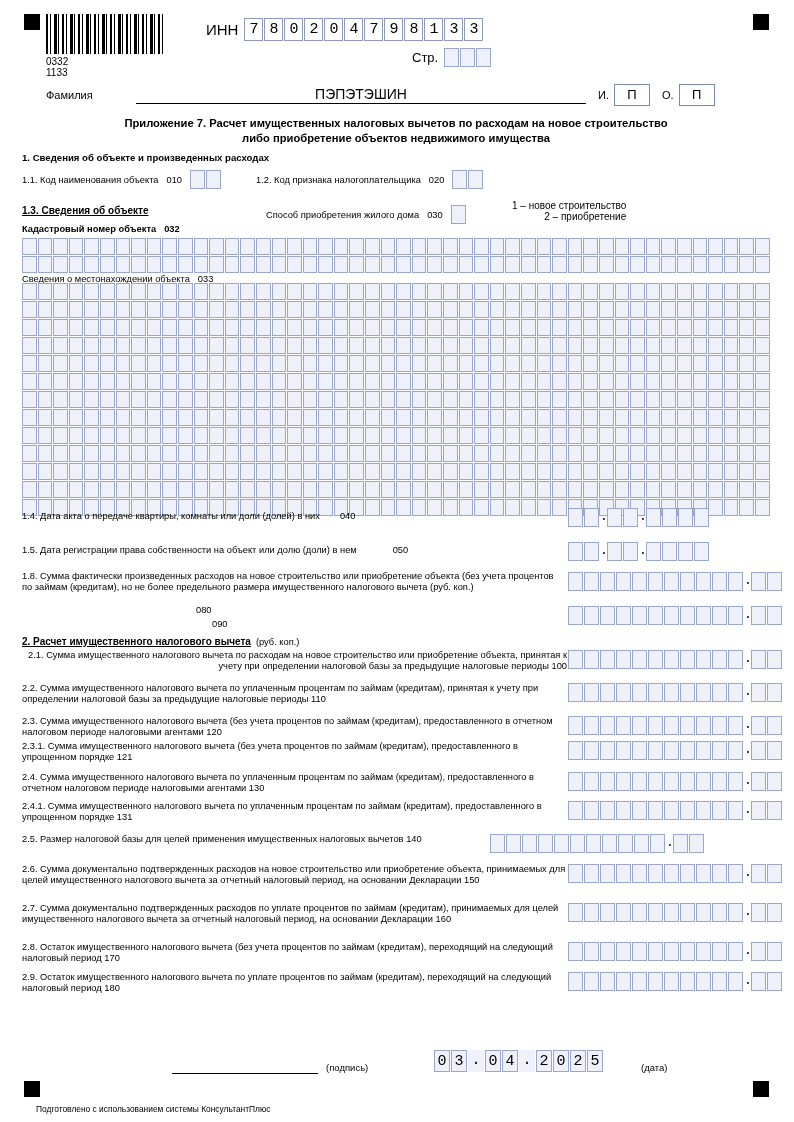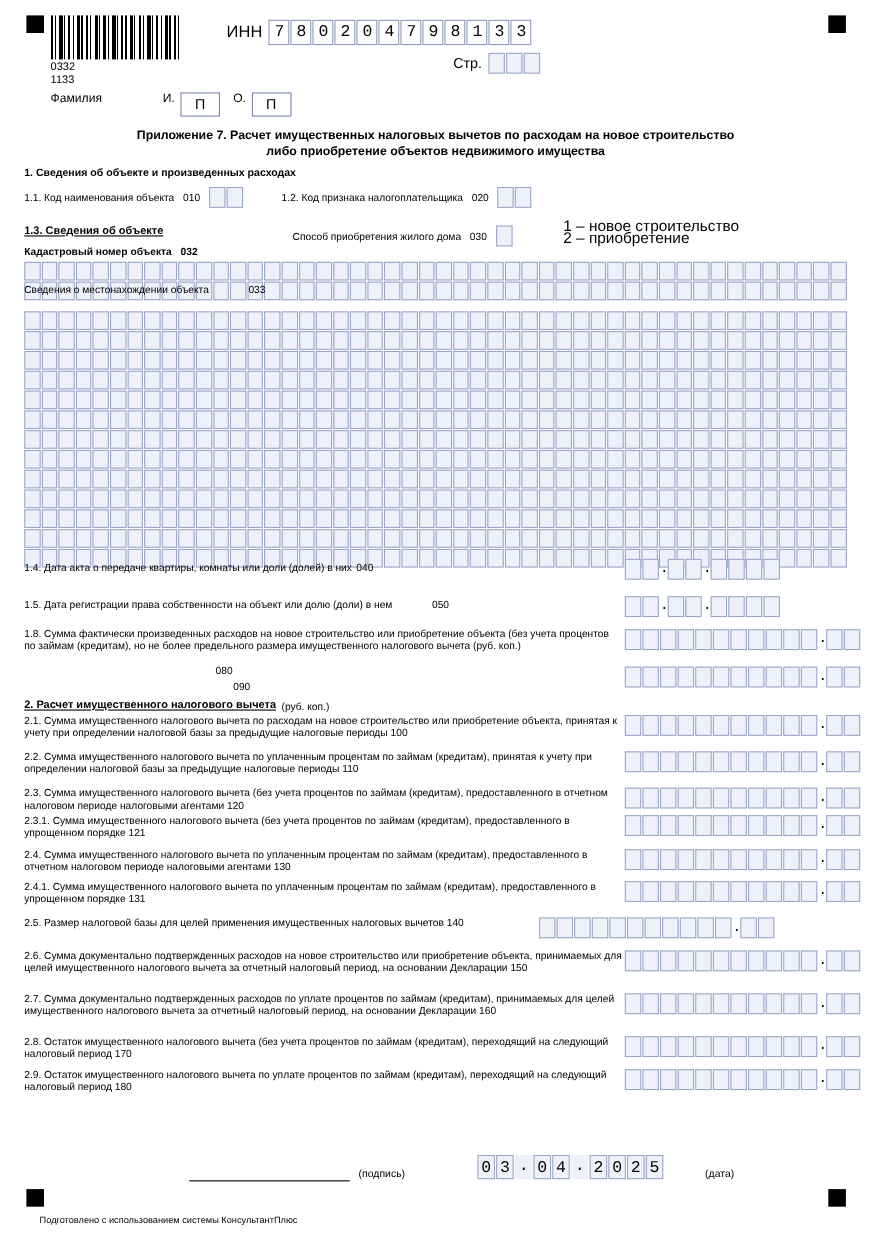--- a/index.html
+++ b/index.html
@@ -53,36 +53,36 @@
   
   .inn-row{position:absolute;left:206px;top:18px;display:flex;align-items:center;}
   .inn-label{font-size:15px;margin-right:6px;}
   .inn-cells .cell{width:19px;height:23px;line-height:21px;font-size:15px;background:#fff;border-color:#8d9ab9;}
 
   .str-row{position:absolute;left:412px;top:48px;display:flex;align-items:center;}
   .str-label{font-size:13px;margin-right:6px;}
   .str-cells .cell{width:15px;height:19px;}
 
   
-  .fam-row{position:absolute;left:46px;top:84px;width:700px;display:flex;align-items:flex-start;}
+  .fam-row{position:absolute;left:46px;top:84px;width:700px;display:flex;align-items:center;}
   .fam-label{font-size:11px;width:90px;}
   .fam-line{flex:0 0 450px;border-bottom:1.4px solid #000;text-align:center;font-size:14px;padding-bottom:1px;}
   .io-label{font-size:11px;margin:0 5px 0 12px;}
   .io-box{width:34px;height:20px;border:1px solid #7b88ab;background:#fff;text-align:center;font-size:13px;line-height:19px;}
 
   
   .title{position:absolute;left:46px;top:116px;width:700px;text-align:center;
     font-size:11.2px;font-weight:bold;line-height:15px;}
   .sec1{position:absolute;left:22px;top:152px;font-size:9.6px;font-weight:bold;}
 
   .row{position:absolute;display:flex;align-items:center;}
 
   .sec-head{font-size:10px;font-weight:bold;text-decoration:underline;}
 
-  .note{font-size:14px;line-height:11px;}
+  .note{font-size:10px;line-height:11px;text-align:right;}
 
   
   .addrgrid{position:absolute;left:22px;top:283px;}
   .addrrow{display:flex;margin-bottom:1px;}
   .addrrow .cell{width:14.6px;height:17px;}
   .sig-title{position:absolute;left:46px;top:1043px;width:700px;text-align:center;font-size:10.5px;font-weight:bold;}
   .sig-underline{position:absolute;left:172px;top:1073px;width:146px;border-bottom:1.3px solid #000;}
   .sig-cap{position:absolute;left:326px;top:1062px;font-size:9.5px;}
   .datebox{position:absolute;left:434px;top:1050px;display:flex;}
   .datebox .cell{width:16px;height:22px;line-height:21px;font-size:15px;background:#eef1f9;}
@@ -129,20 +129,21 @@
     <span class="str-label">Стр.</span>
     <span class="cells str-cells">
       <span class="cell"></span>
       <span class="cell"></span>
       <span class="cell"></span>
     </span>
   </div>
 
   <div class="fam-row">
     <span class="fam-label">Фамилия</span>
+    <span class="fam-line">ПЭПЭТЭШИН</span>
     <span class="io-label">И.</span>
     <span class="io-box">П</span>
     <span class="io-label">О.</span>
     <span class="io-box">П</span>
   </div>
 
   <div class="title">
     <div>Приложение 7. Расчет имущественных налоговых вычетов по расходам на новое строительство</div>
     <div>либо приобретение объектов недвижимого имущества</div>
   </div>
@@ -282,21 +283,21 @@
         <span class="cell"></span>
         <span class="cell"></span>
         <span class="cell"></span>
         <span class="cell"></span>
         <span class="cell"></span>
         <span class="cell"></span>
         <span class="cell"></span>
       </div>
   </div>
 
-  <div class="row" style="left:22px;top:258px;gap:28px;">
+  <div class="row" style="left:22px;top:274px;">
     <span class="lbl">Сведения о местонахождении объекта</span>
     <span class="lbl" style="margin-left:8px;">033</span>
   </div>
   <div class="addrgrid" id="addr-grid">
       <div class="addrrow">
         <span class="cell"></span>
         <span class="cell"></span>
         <span class="cell"></span>
         <span class="cell"></span>
         <span class="cell"></span>
@@ -941,21 +942,21 @@
         <span class="cell"></span>
         <span class="cell"></span>
         <span class="cell"></span>
         <span class="cell"></span>
         <span class="cell"></span>
       </div>
     </div>
 
   <div class="row" style="left:22px;top:511px;">
     <span class="lbl">1.4. Дата акта о передаче квартиры, комнаты или доли (долей) в них</span>
-    <span class="lbl" style="margin-left:4px;">040</span>
+    <span class="lbl" style="margin-left:20px;">040</span>
   </div>
   <div class="cells" style="position:absolute;left:568px;top:508px;">
     <span class="cell"></span>
     <span class="cell"></span>
     <span class="cell dot">.</span>
     <span class="cell"></span>
     <span class="cell"></span>
     <span class="cell dot">.</span>
     <span class="cell"></span>
     <span class="cell"></span>
@@ -1016,21 +1017,21 @@
       <span class="cell"></span>
       <span class="cell"></span>
     </div>
 
   <div class="row" style="left:22px;top:636px;">
     <span class="sec-head">2. Расчет имущественного налогового вычета</span>
     <span class="lbl" style="margin-left:5px;">(руб. коп.)</span>
   </div>
 
   <div id="section2-rows">
-      <div class="lbl-multi" style="position: absolute; left: 22px; top: 650px; width: 545px;">2.1. Сумма имущественного налогового вычета по расходам на новое строительство или приобретение объекта, принятая к учету при определении налоговой базы за предыдущие налоговые периоды   100</div>
+      <div class="lbl-multi" style="position: absolute; left: 22px; top: 650px; width: 545px; text-align: right;">2.1. Сумма имущественного налогового вычета по расходам на новое строительство или приобретение объекта, принятая к учету при определении налоговой базы за предыдущие налоговые периоды   100</div>
       <div class="cells money" style="position: absolute; left: 568px; top: 650px;">
         <span class="cell"></span>
         <span class="cell"></span>
         <span class="cell"></span>
         <span class="cell"></span>
         <span class="cell"></span>
         <span class="cell"></span>
         <span class="cell"></span>
         <span class="cell"></span>
         <span class="cell"></span>

